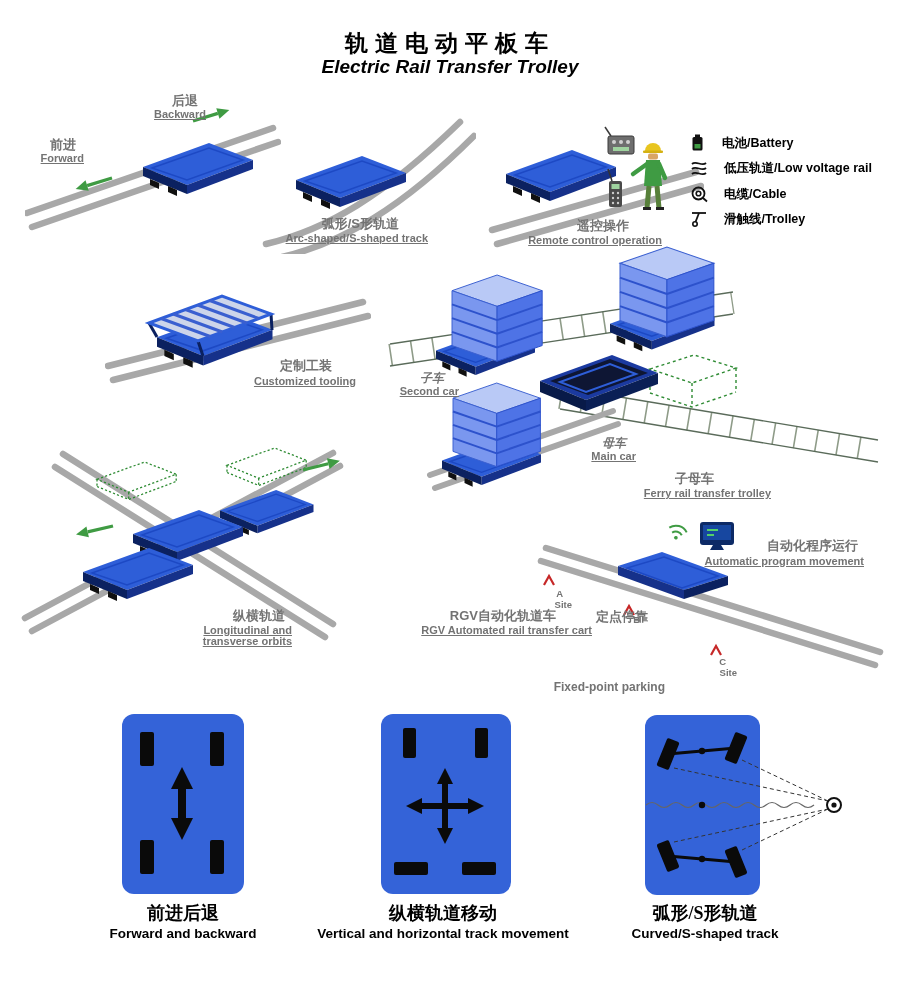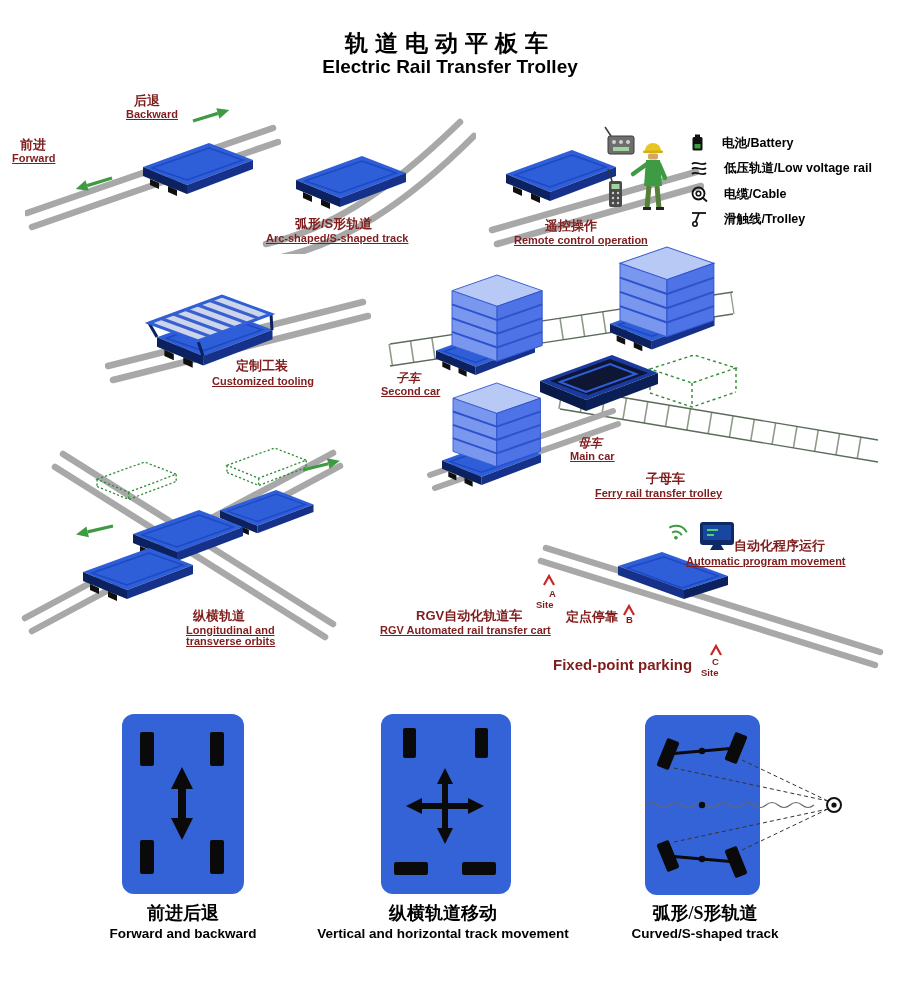--- a/index.html
+++ b/index.html
@@ -1,29 +1,29 @@
 <!DOCTYPE html>
 <html><head>
 <meta charset="utf-8">
 <style>
   html,body{margin:0;padding:0;background:#fff;}
   #canvas{position:relative;width:900px;height:1006px;background:#fff;overflow:hidden;
           font-family:"Liberation Sans",sans-serif;color:#000;}
   .abs{position:absolute;}
-  .lab{position:absolute;text-align:left;white-space:nowrap;color:#7f1d1d;
+  .lab{position:absolute;text-align:right;white-space:nowrap;color:#737373;
        font-family:"Liberation Sans",sans-serif;}
   .zh13{font-weight:bold;font-size:13px;}
   .zh12{font-weight:bold;font-size:12px;font-style:italic;}
   .en11{font-weight:bold;font-size:11px;text-decoration:underline;}
-  .en10{font-weight:bold;font-size:15px;}
+  .en10{font-weight:bold;font-size:12px;margin-top:24px;}
   .tiny{font-weight:bold;font-size:9.5px;}
   .title-zh{position:absolute;left:200px;top:28px;width:500px;text-align:center;
             font-size:23px;font-weight:bold;letter-spacing:7px;}
   .title-en{position:absolute;left:200px;top:56px;width:500px;text-align:center;
-            font-size:19px;font-weight:bold;}
+            font-size:19px;font-weight:bold;font-style:italic;}
   .card-zh{position:absolute;text-align:center;font-family:"Liberation Serif",serif;
            font-size:18px;font-weight:600;white-space:nowrap;}
   .card-en{position:absolute;text-align:center;font-size:13.5px;font-weight:bold;white-space:nowrap;}
   .legend-row{position:absolute;display:flex;align-items:center;gap:5px;height:20px;}
   .legend-row span{font-weight:bold;font-size:12.5px;white-space:nowrap;margin-left:11px;}
   .rail{stroke:#a8a8a8;stroke-width:6.5;stroke-linecap:round;fill:none;}
   .rail-s{stroke:#a8a8a8;stroke-width:6;stroke-linecap:round;fill:none;}
   .chan-rung{stroke:#7b8a74;stroke-width:22;stroke-dasharray:1.6 20;opacity:.85;}
   .chan-edge{stroke:#5a6b5a;stroke-width:1.3;fill:none;}
   .dash{stroke:#333;stroke-width:1;stroke-dasharray:4 3;fill:none;}

